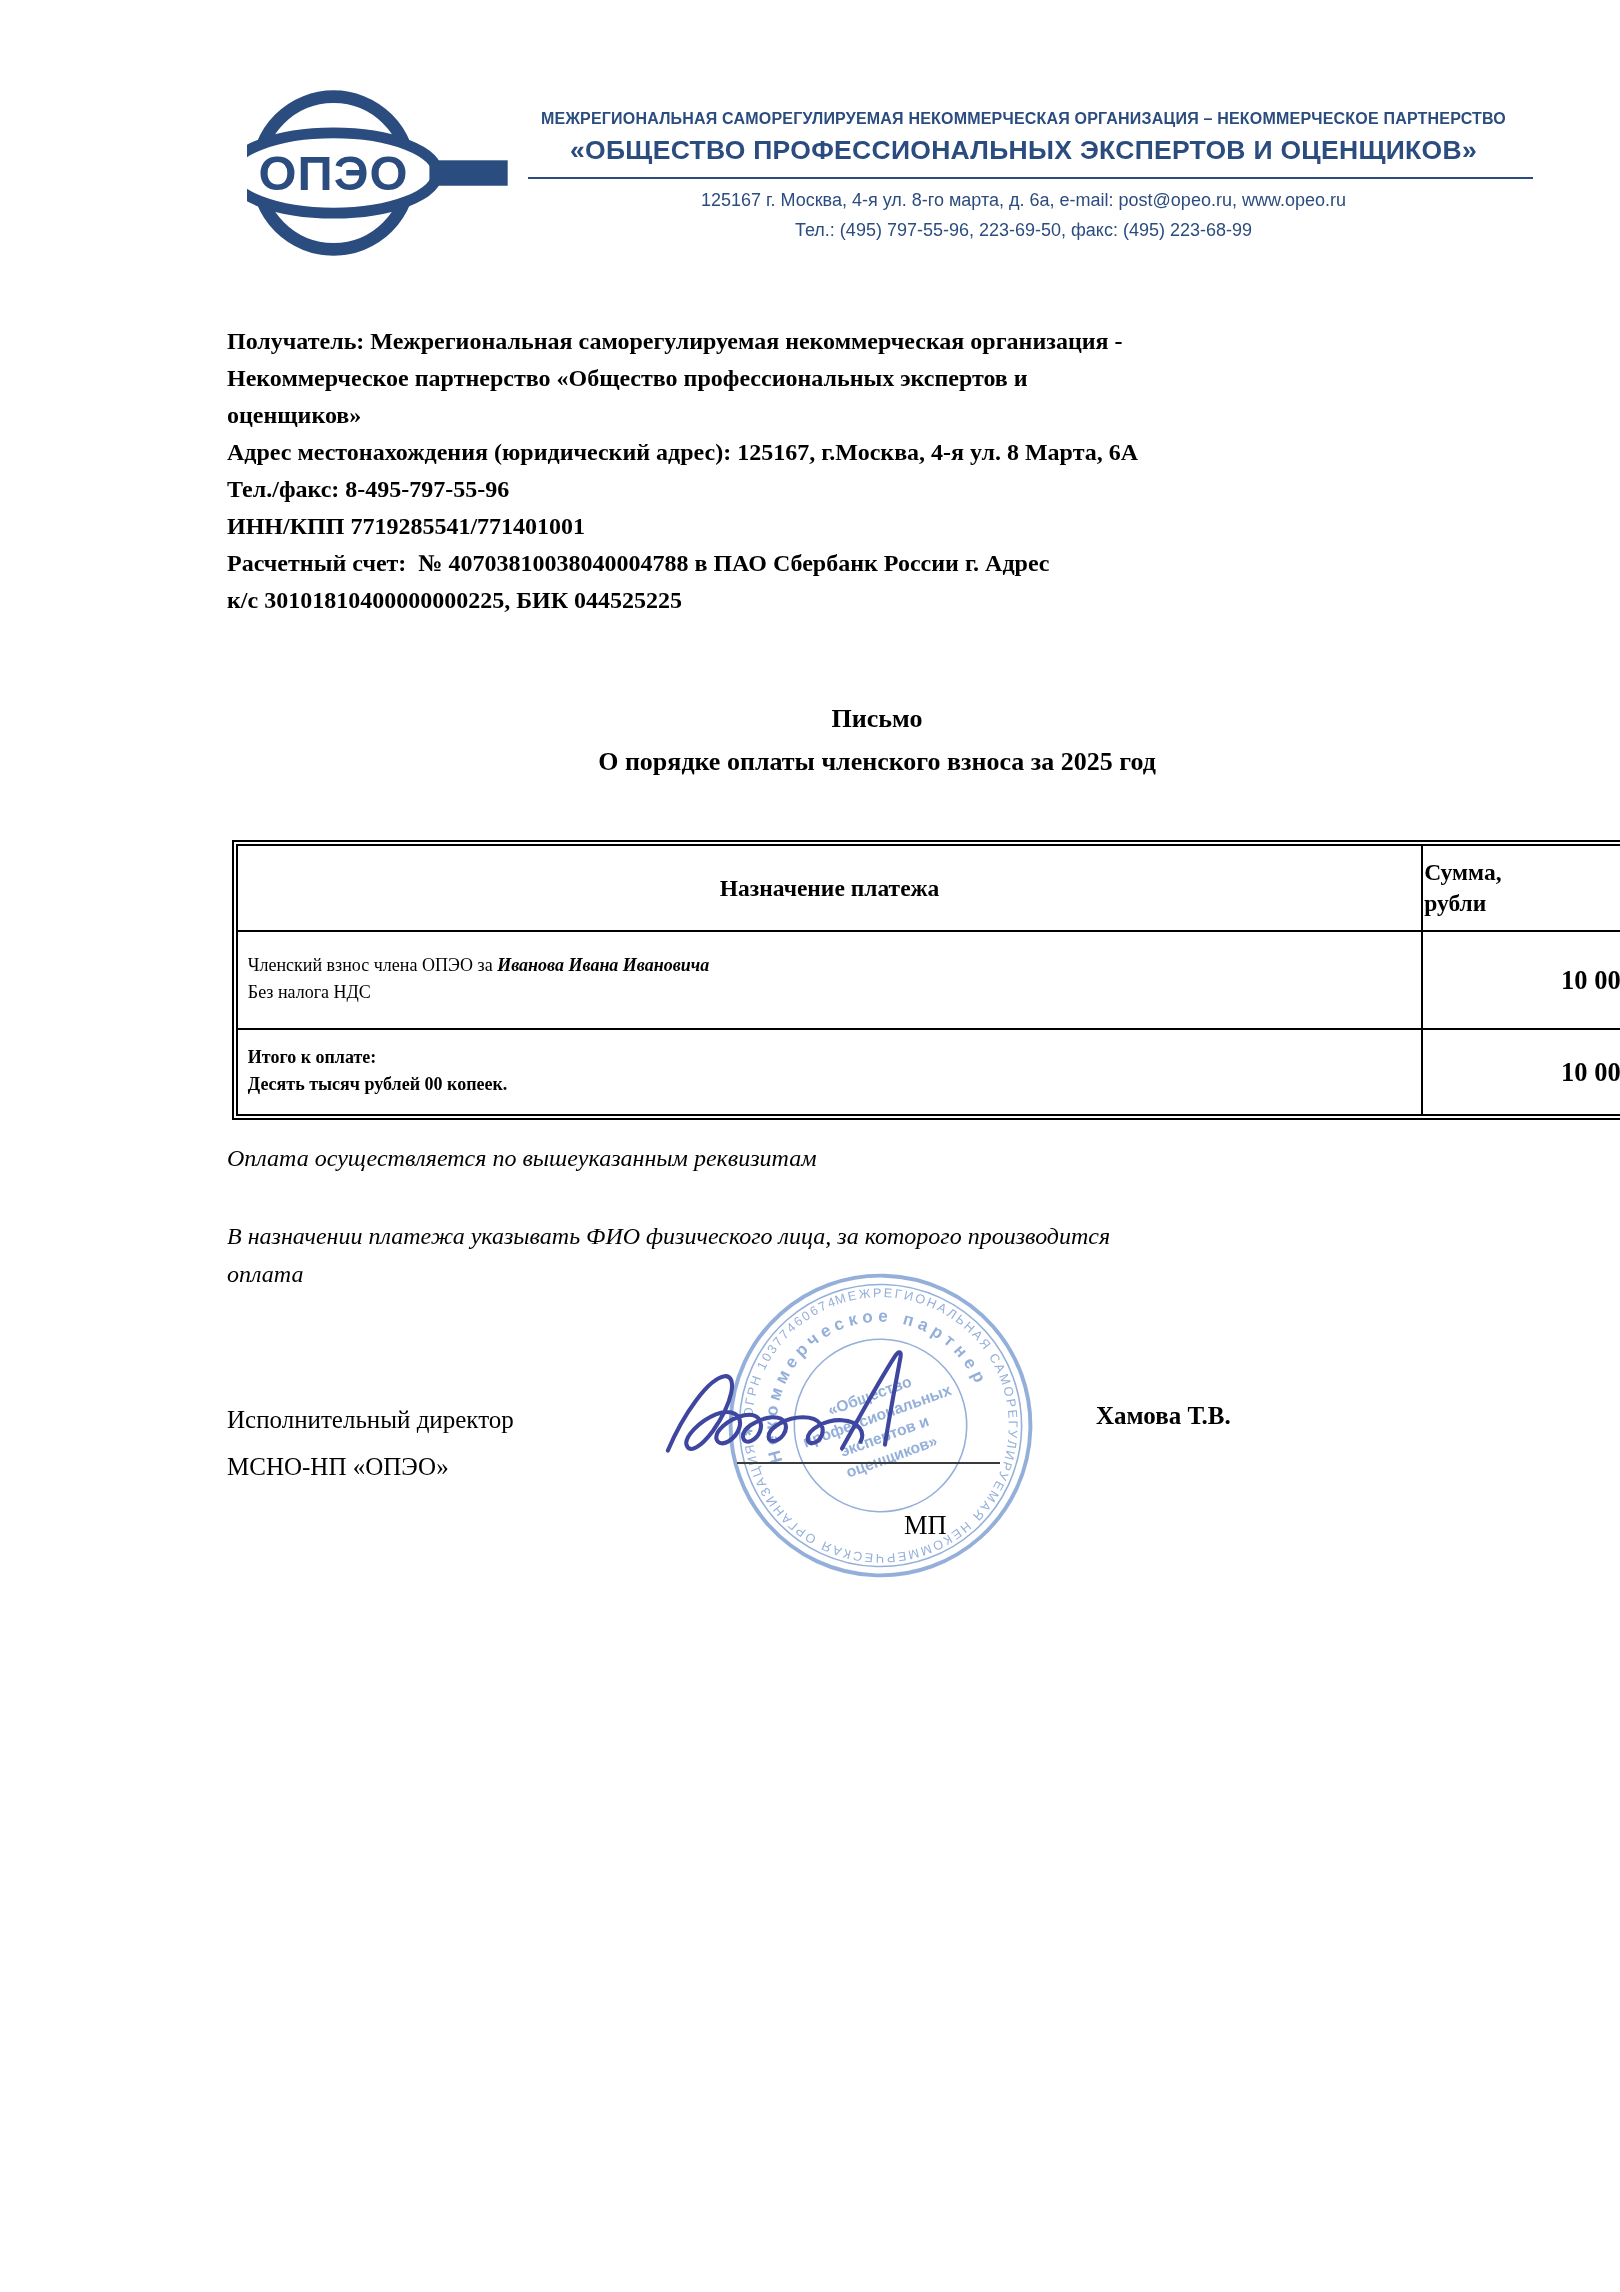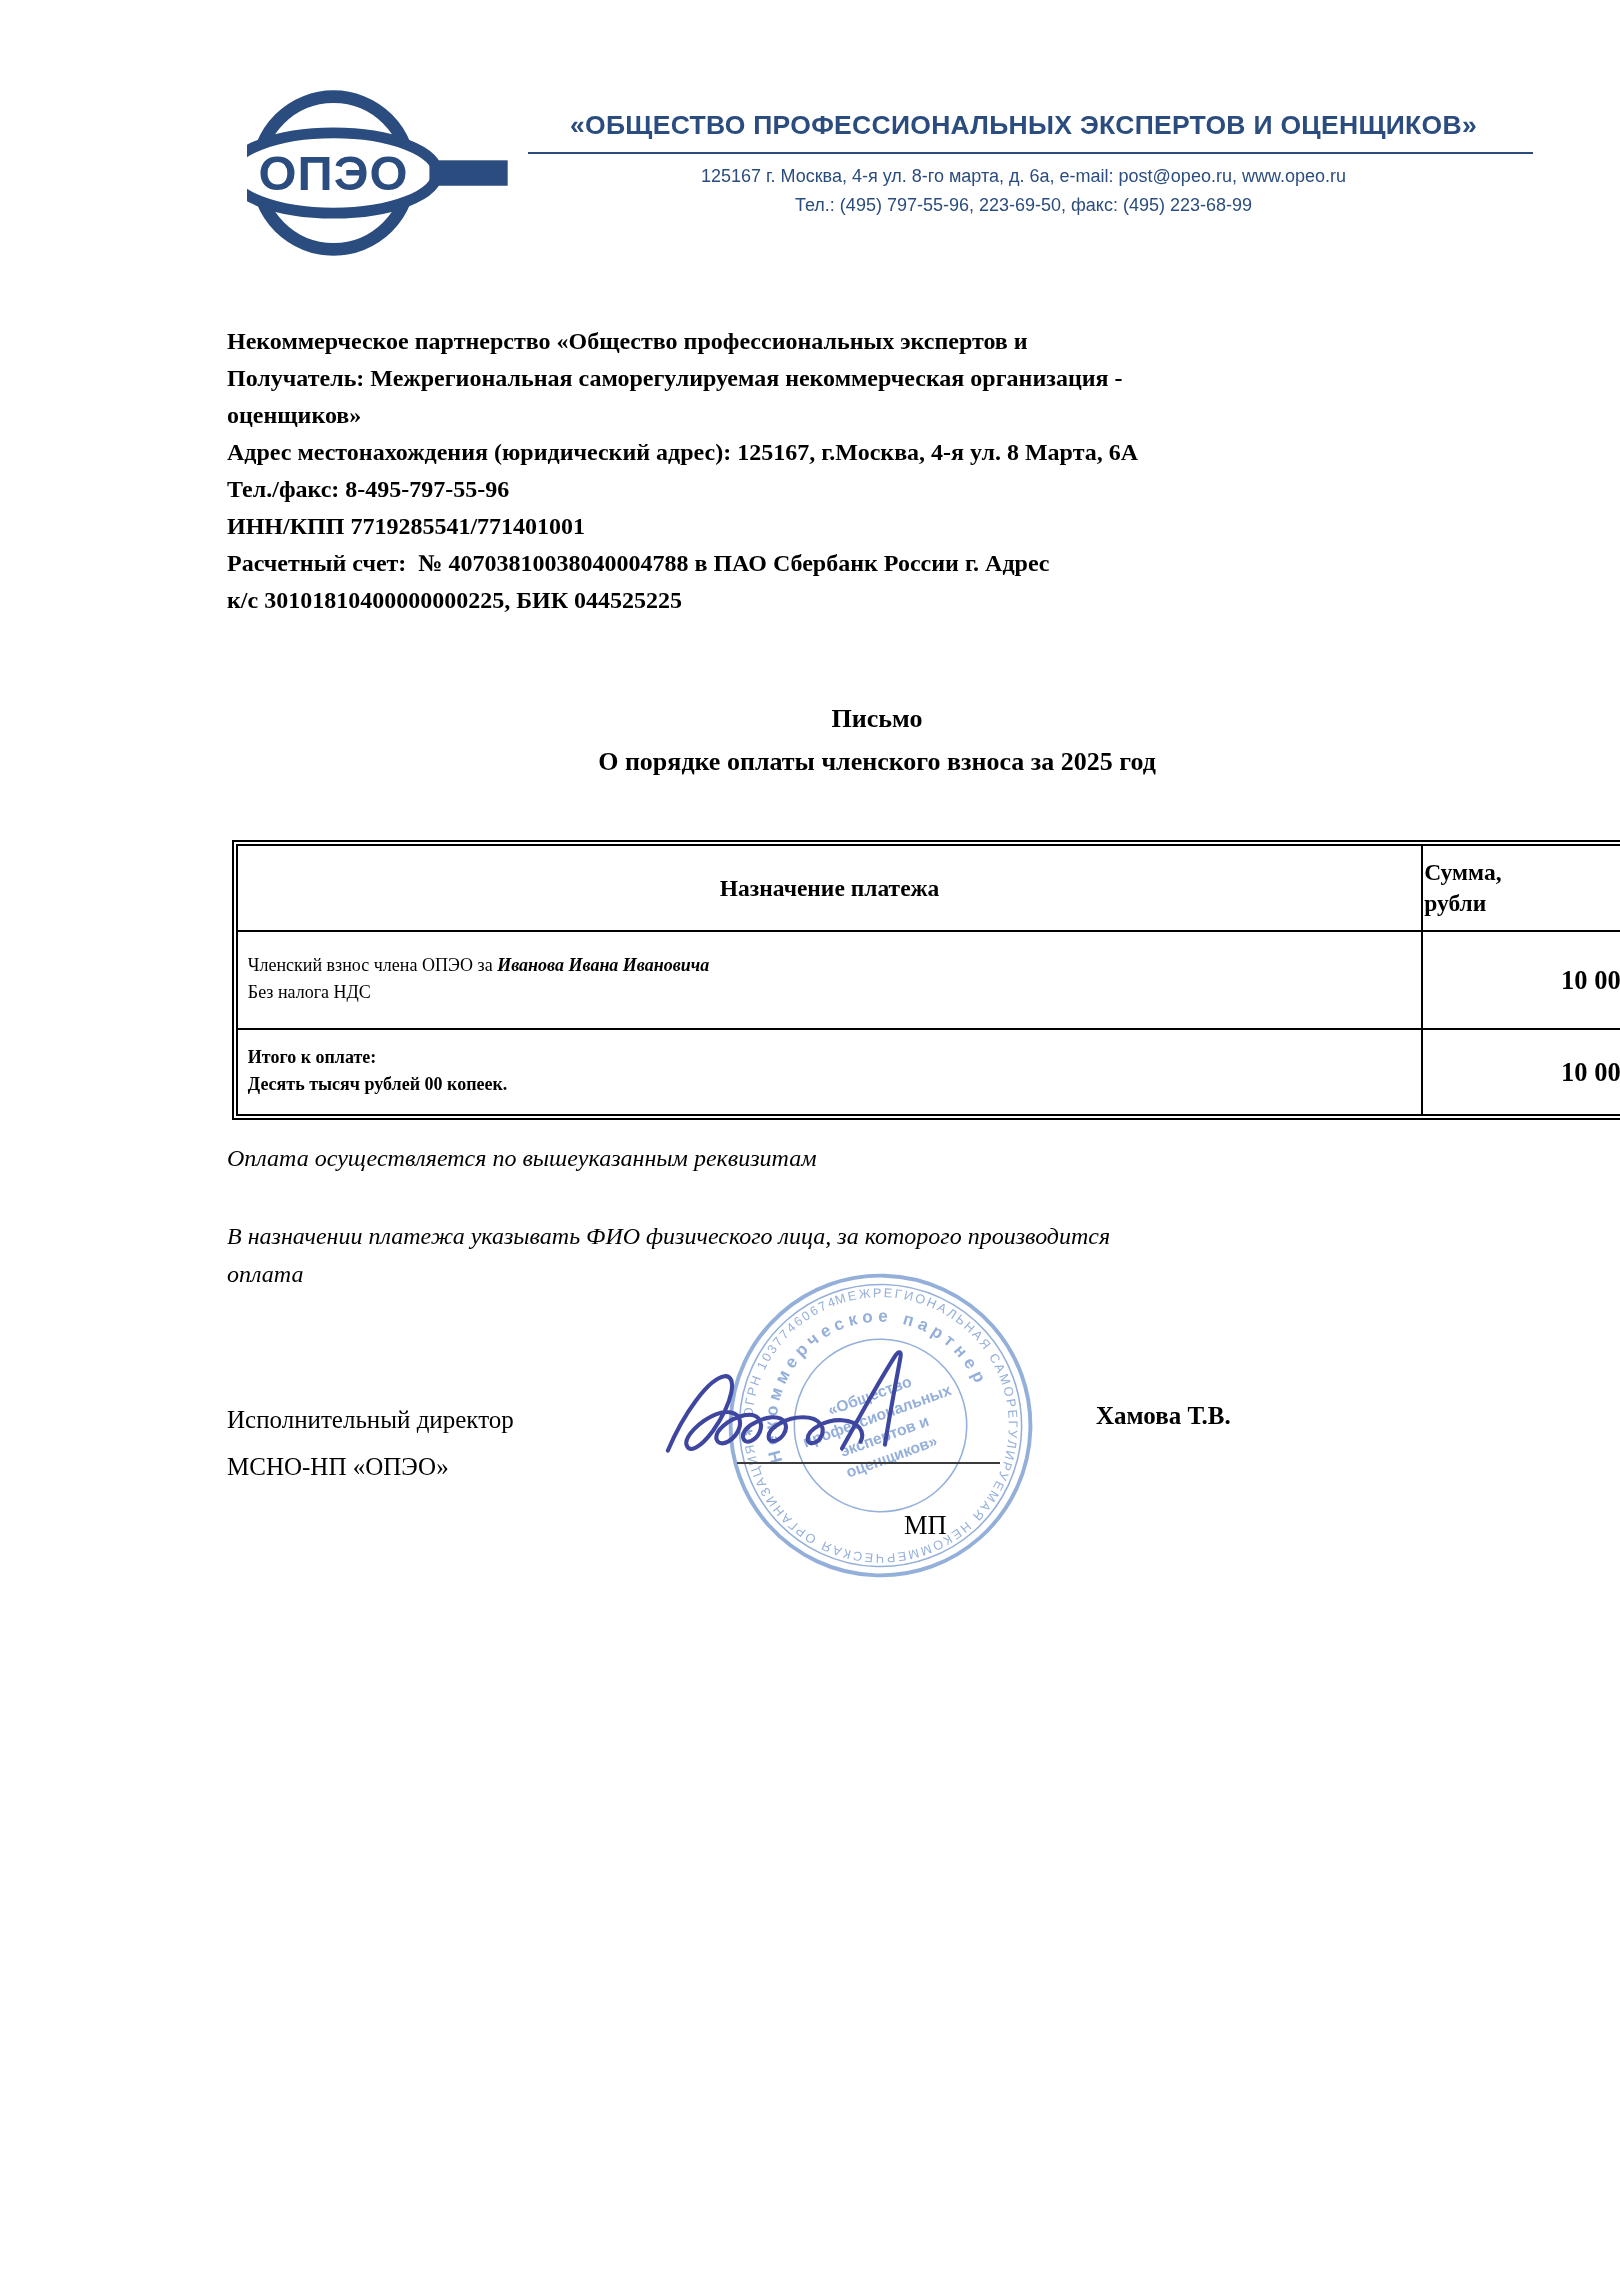--- a/index.html
+++ b/index.html
@@ -74,29 +74,30 @@
   <div class="logo-wrap">
     <svg width="267" height="180" viewBox="0 0 272 184">
       <circle cx="88" cy="91" r="78" fill="none" stroke="#2b4c7e" stroke-width="13"></circle>
       <ellipse cx="88" cy="91" rx="106" ry="41" fill="#ffffff" stroke="#2b4c7e" stroke-width="11"></ellipse>
       <rect x="186" y="78" width="80" height="26" fill="#2b4c7e"></rect>
       <text x="88" y="108" text-anchor="middle" font-family="Liberation Sans, sans-serif" font-size="50" font-weight="bold" fill="#2b4c7e" letter-spacing="1">ОПЭО</text>
     </svg>
   </div>
 
   <div class="header-text">
+    <div class="ht-line1">МЕЖРЕГИОНАЛЬНАЯ САМОРЕГУЛИРУЕМАЯ НЕКОММЕРЧЕСКАЯ ОРГАНИЗАЦИЯ – НЕКОММЕРЧЕСКОЕ ПАРТНЕРСТВО</div>
     <div class="ht-line2">«ОБЩЕСТВО ПРОФЕССИОНАЛЬНЫХ ЭКСПЕРТОВ И ОЦЕНЩИКОВ»</div>
     <hr class="ht-rule">
     <div class="ht-line3">125167 г. Москва, 4-я ул. 8-го марта, д. 6а, e-mail: post@opeo.ru, www.opeo.ru</div>
     <div class="ht-line4">Тел.: (495) 797-55-96, 223-69-50, факс: (495) 223-68-99</div>
   </div>
 
   <div class="recipient">
+    <div class="pre">Получатель: Межрегиональная саморегулируемая некоммерческая организация -</div>
     <div class="pre">Некоммерческое партнерство «Общество профессиональных экспертов и</div>
-    <div class="pre">Получатель: Межрегиональная саморегулируемая некоммерческая организация -</div>
     <div class="pre">оценщиков»</div>
     <div class="pre">Адрес местонахождения (юридический адрес): 125167, г.Москва, 4-я ул. 8 Марта, 6А</div>
     <div class="pre">Тел./факс: 8-495-797-55-96</div>
     <div class="pre">ИНН/КПП 7719285541/771401001</div>
     <div class="pre">Расчетный счет:  № 40703810038040004788 в ПАО Сбербанк России г. Адрес</div>
     <div class="pre">к/с 30101810400000000225, БИК 044525225</div>
   </div>
 
   <div class="letter-title">
     <div class="t1">Письмо</div>

